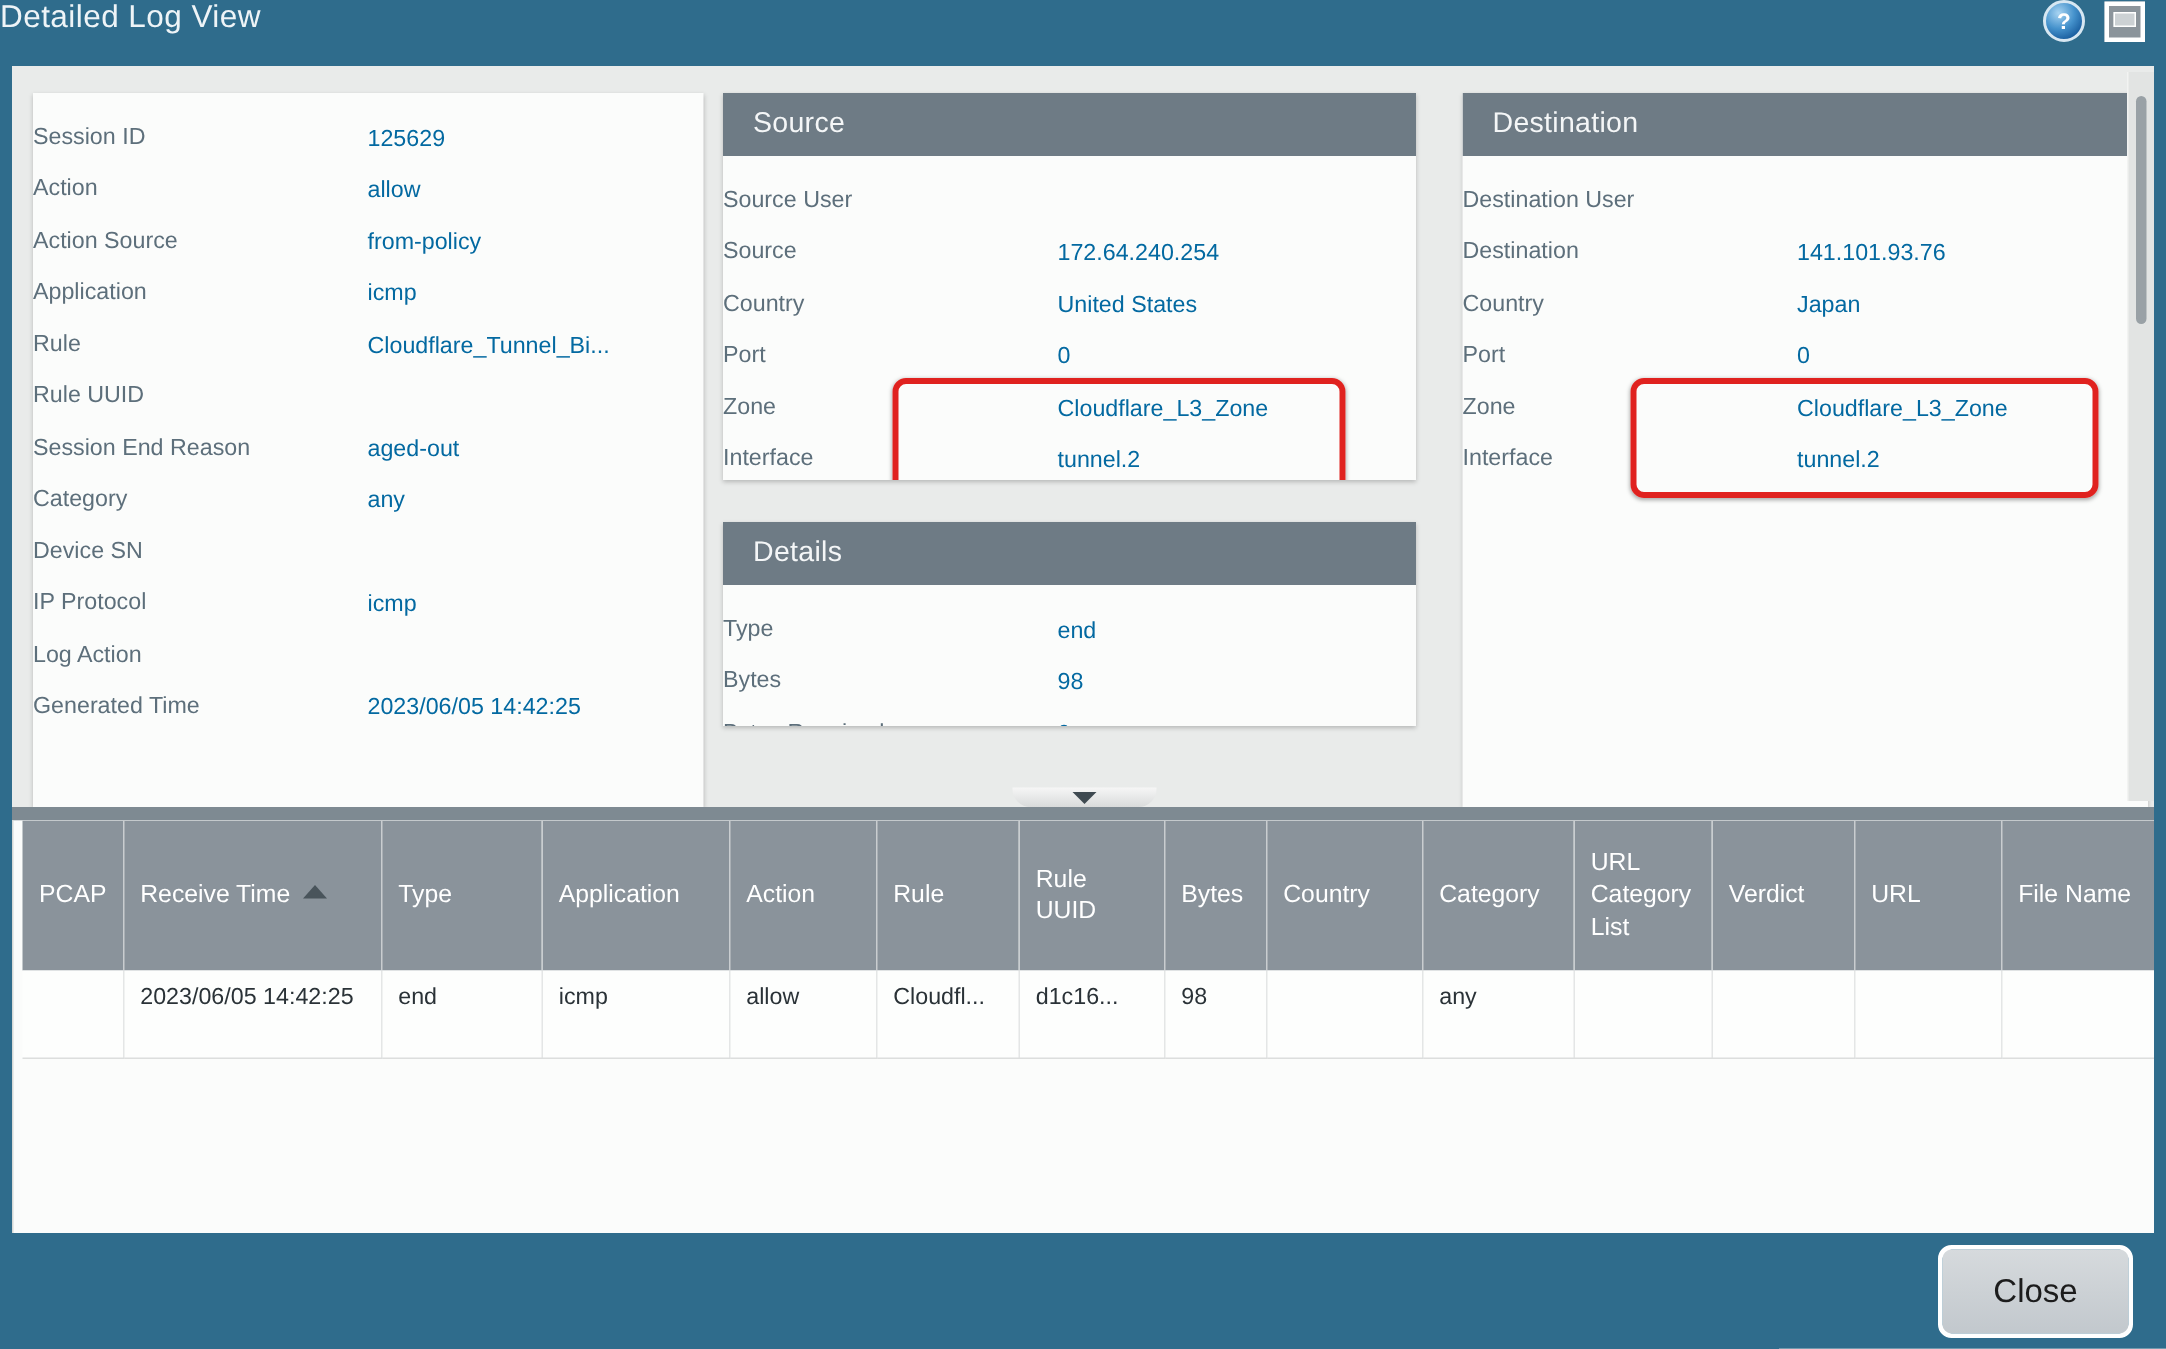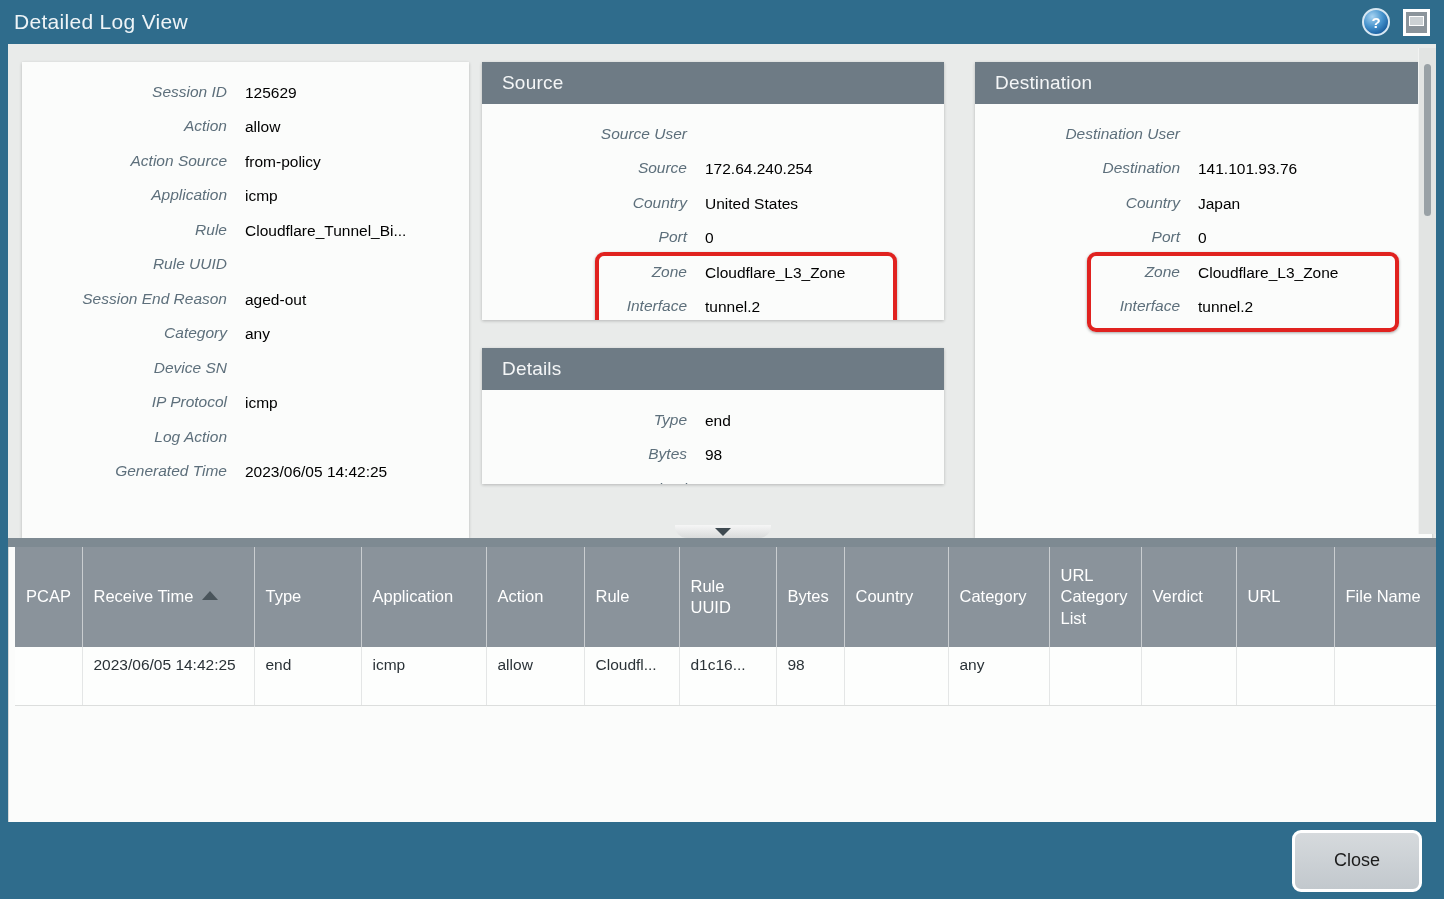--- a/index.html
+++ b/index.html
@@ -4,21 +4,21 @@
 <style>
   * { margin:0; padding:0; box-sizing:border-box; }
   html,body { width:1444px; height:899px; overflow:hidden; }
   body {
     font-family:"Liberation Sans","DejaVu Sans",sans-serif;
     background:#2f6c8c;
   }
   .dialog { width:1444px; height:899px; display:flex; flex-direction:column; background:#2f6c8c; }
 
   
-  .titlebar { height:44px; flex:none; display:flex; align-items:center; padding:0 14px 0 14px; }
+  .titlebar { height:44px; flex:none; display:flex; align-items:flex-start; padding:0 14px 0 0; }
   .title { color:#eef4f7; font-size:21px; font-weight:400; letter-spacing:.3px; }
   .titlebar-icons { margin-left:auto; display:flex; align-items:center; gap:13px; }
   .help-icon {
     width:28px; height:28px; border-radius:50%;
     background:radial-gradient(circle at 35% 28%, #a8d4f2, #4592cc 45%, #185c9d 80%);
     border:2px solid #d7e7f2; color:#fff; font-weight:bold; font-size:15px;
     display:flex; align-items:center; justify-content:center; cursor:pointer;
   }
   .win-icon {
     width:27px; height:27px; background:#8b949b; border:3px solid #ffffff;
@@ -29,22 +29,22 @@
   
   .content { flex:1; margin:0 8px; background:#e9ebea; display:flex; flex-direction:column; overflow:hidden; }
 
   .upper { height:494px; flex:none; position:relative; padding:18px 0 0 14px; display:flex; gap:13px; overflow:hidden; }
 
   .panel { background:#fbfcfb; box-shadow:0 1px 3px rgba(0,0,0,.22); overflow:hidden; }
   .panel-hd { height:42px; background:#6e7b85; color:#f4f6f7; font-size:19px; font-weight:400;
               display:flex; align-items:center; padding-left:20px; letter-spacing:.2px; }
   .rows { padding-top:13px; }
   .frow { min-height:34.5px; display:flex; align-items:center; }
-  .frow .lbl { width:205px; flex:none; text-align:right; color:#5d6f7b; font-size:15.5px; line-height:1.2;font-style:italic; }
-  .frow .val { flex:1; margin-left:18px; padding-right:14px; color:#000000; font-size:15.5px;
+  .frow .lbl { width:205px; flex:none; text-align:left; color:#5d6f7b; font-size:15.5px; line-height:1.2; }
+  .frow .val { flex:1; margin-left:18px; padding-right:14px; color:#0369a1; font-size:15.5px;
                line-height:1.25; word-break:break-word; }
 
   .col-general { width:447px; height:476px; }
   .mid-col { width:462px; height:476px; display:flex; flex-direction:column; gap:28px; }
   .panel-source { height:258px; position:relative; }
   .panel-details { height:136px; }
   .col-dest { width:457px; height:476px; position:relative;margin-left:18px; }
 
   .red-box { position:absolute; border:4px solid #e0221f; border-radius:9px;
              box-shadow:0 1px 3px rgba(0,0,0,.35); pointer-events:none; }
@@ -82,21 +82,21 @@
     height:58px; font-size:15.5px; color:#2a3237; padding:8px 8px 6px 11px; vertical-align:top;
     line-height:1.3; border-right:1px solid #e4e6e6; border-bottom:1px solid #dcdedd;
     background:#fdfefd; word-break:break-word;
   }
   .log-table tbody td:last-child { border-right:none; }
 
   
   .footer { height:77px; flex:none; display:flex; align-items:center; justify-content:flex-end;
             padding-right:22px; }
   .close-btn { width:130px; height:62px; background:linear-gradient(#d6dadd,#c2c8cd);
-               border:3px solid #ffffff; border-radius:9px; font-size:18px; color:#1c1c1c;
+               border:3px solid #ffffff; border-radius:9px; font-size:22px; color:#1c1c1c;
                font-family:"Liberation Sans","DejaVu Sans",sans-serif; cursor:pointer; }
 </style>
 </head>
 <body>
 
 <div class="dialog">
 
   <div class="titlebar">
     <span class="title">Detailed Log View</span>
     <div class="titlebar-icons">

